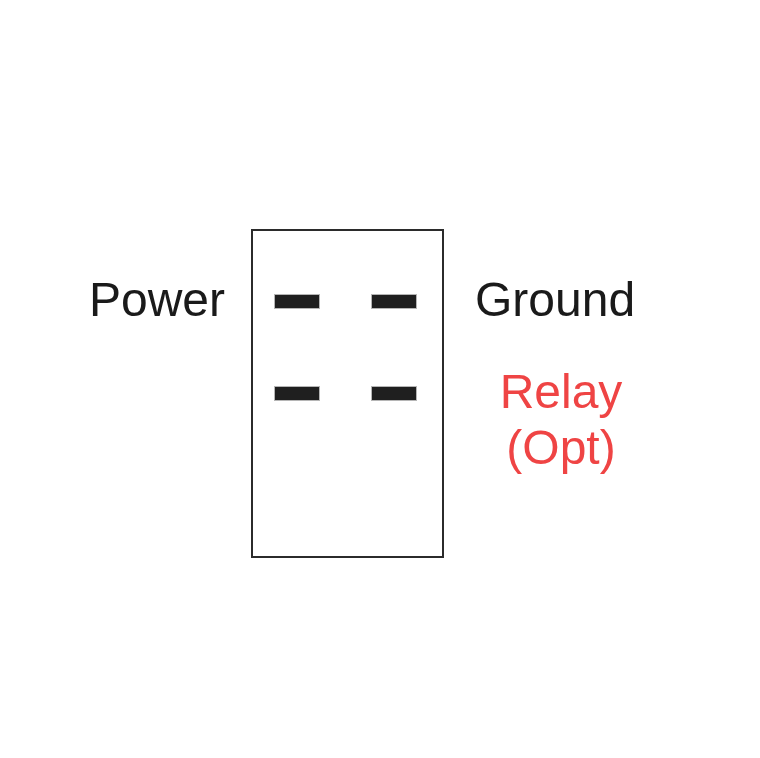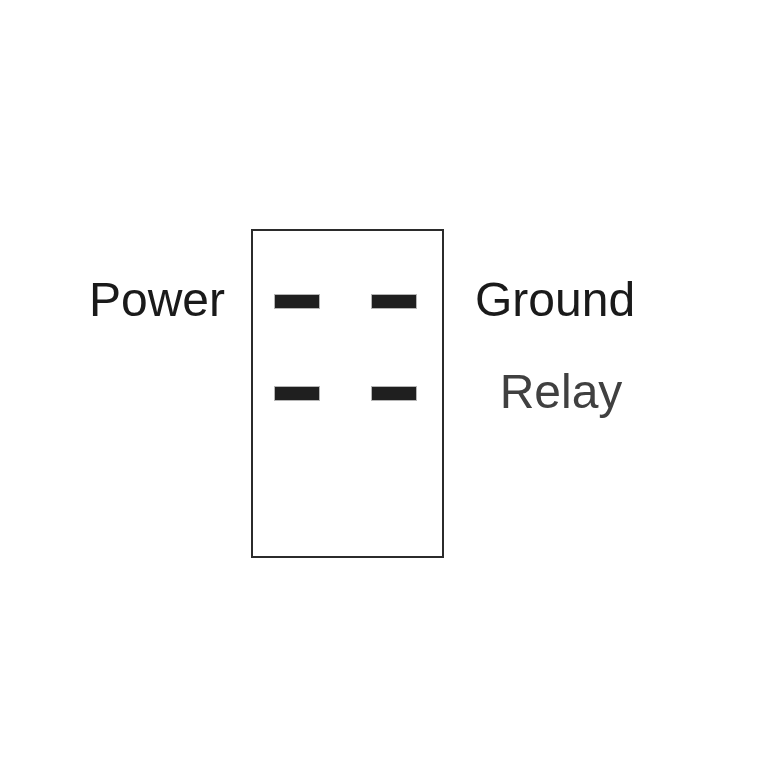--- a/index.html
+++ b/index.html
@@ -72,21 +72,21 @@
   .label-power  { top: 272px; }
   .label-acc    { top: 364px; }
   .label-ground { top: 272px; }
 
   .label-relay-block {
     position: absolute;
     left: 466px;
     top: 364px;
     width: 190px;
     text-align: center;
-    color: #404040;
+    color: #ef4444;
     font-size: 48px;
     line-height: 56px;
     font-weight: 400;
   }
   .label-relay-block .line { display: block; white-space: nowrap; }
 </style>
 </head>
 <body>
 
 <div id="diagram-canvas">
@@ -97,15 +97,16 @@
   <div class="terminal row-top col-right"></div>
   <div class="terminal row-bottom col-left"></div>
   <div class="terminal row-bottom col-right"></div>
 
   <div class="label label-left label-power">Power</div>
 
   <div class="label label-right label-ground">Ground</div>
 
   <div class="label-relay-block">
     <span class="line">Relay</span>
+    <span class="line">(Opt)</span>
   </div>
 
 </div>
 
 </body></html>

